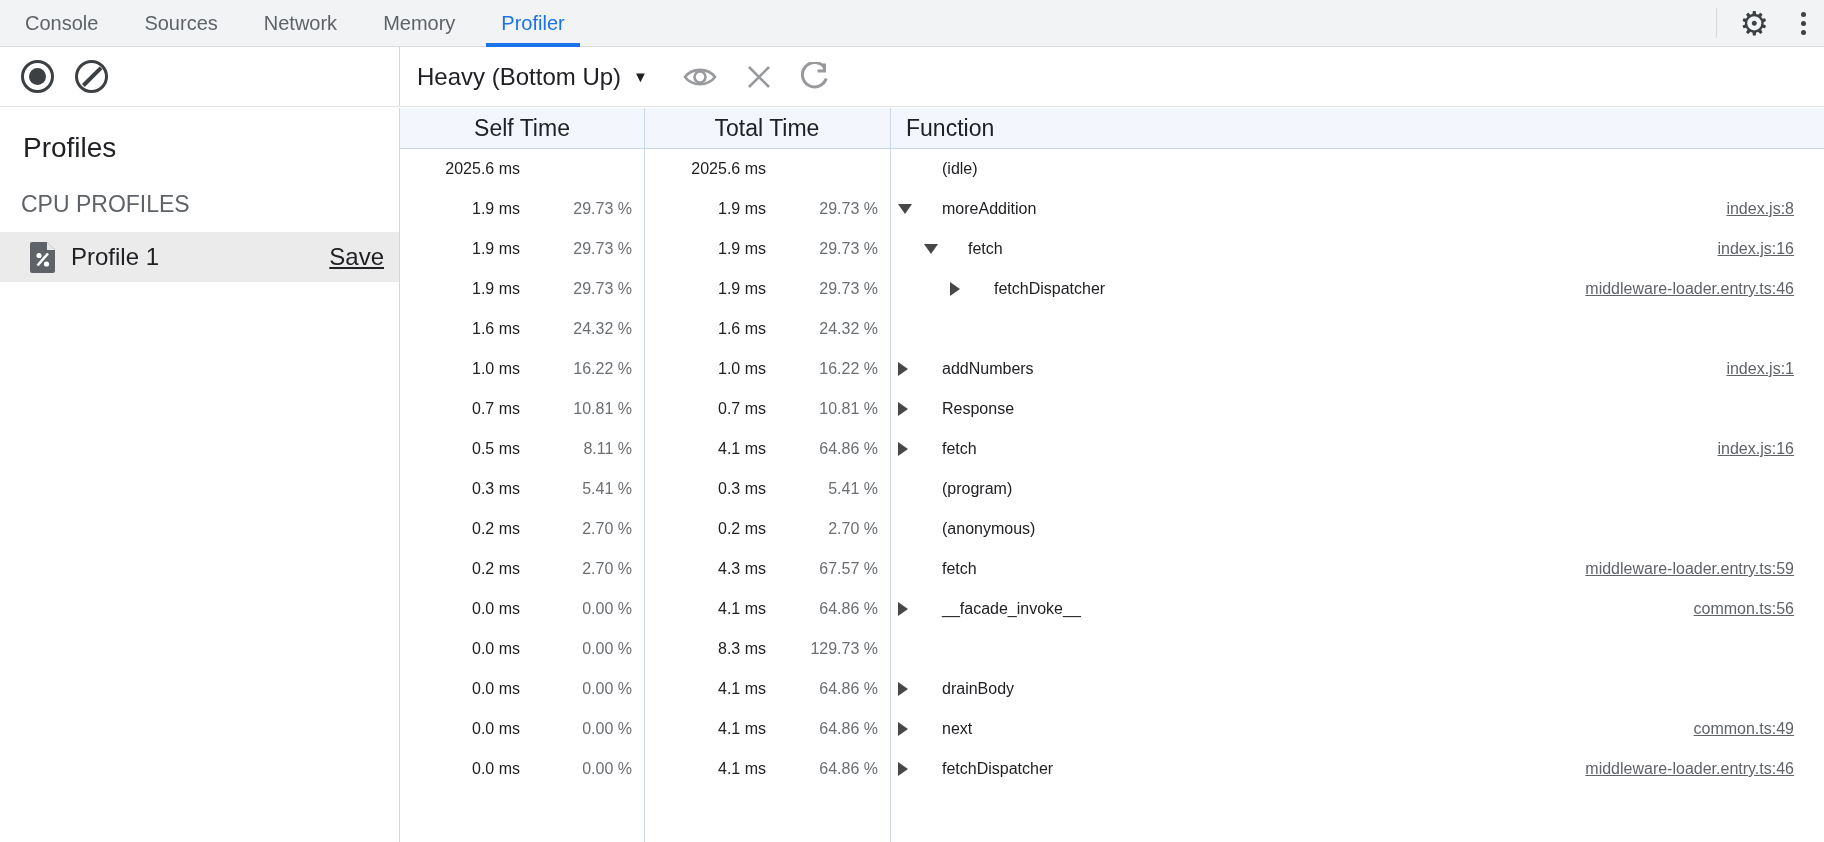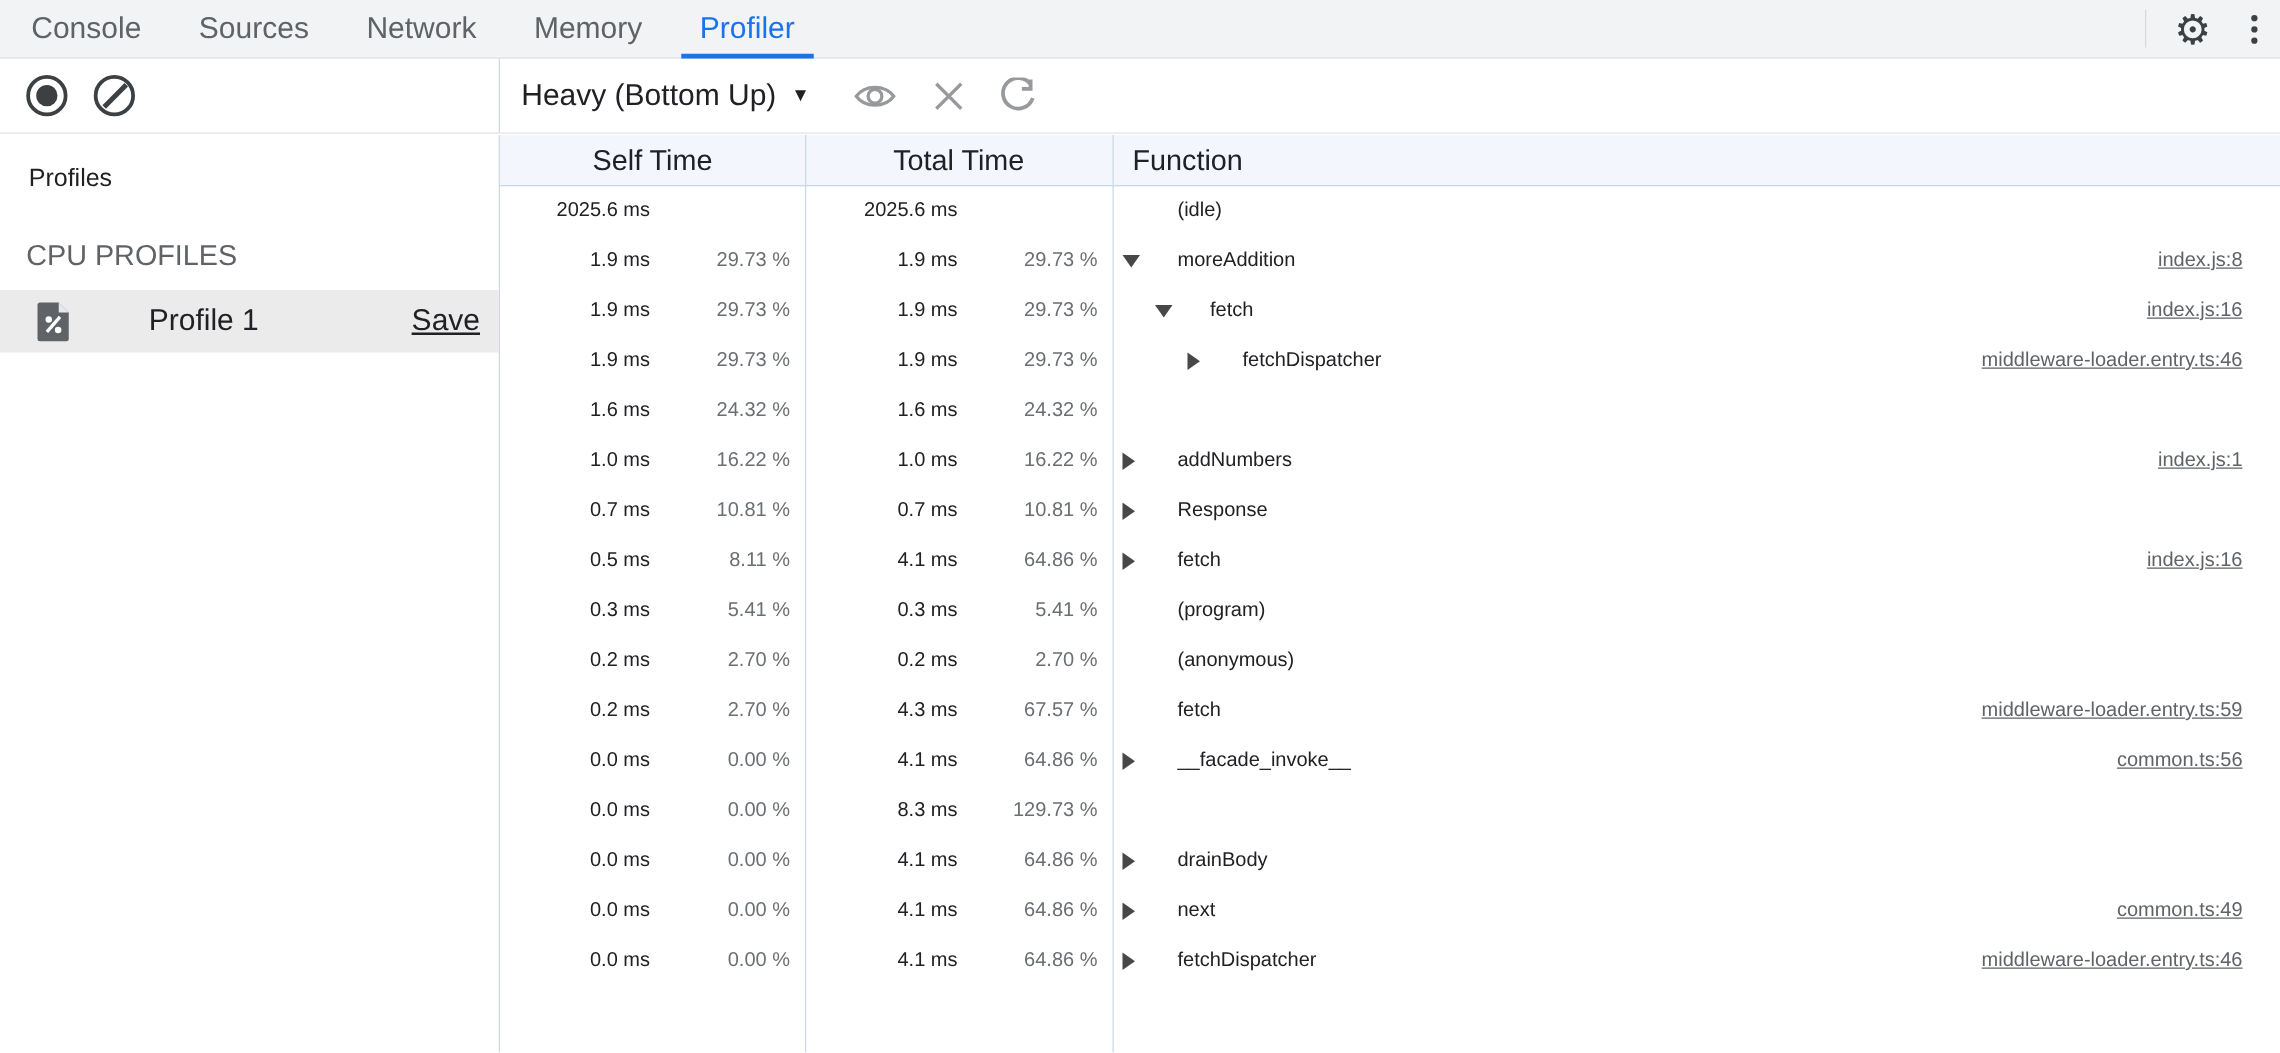--- a/index.html
+++ b/index.html
@@ -12,21 +12,21 @@
 
   
   .tabbar {
     position:absolute; top:0; left:0; right:0; height:47px;
     background:#f1f3f4; border-bottom:1px solid #dadce0;
     display:flex; align-items:stretch;
   }
   .tabs { display:flex; margin-left:2px; }
   .tab {
     display:flex; align-items:center; padding:0 23px;
-    font-size:24px; color:#5f6368; position:relative;
+    font-size:20px; color:#5f6368; position:relative;
   }
   .tab.active { color:#1a73e8; }
   .tab.active::after {
     content:""; position:absolute; left:8px; right:8px; bottom:-1px;
     height:4px; background:#1a73e8;
   }
   .tabbar-right { margin-left:auto; display:flex; align-items:center; padding-right:16px; }
   .tabbar-divider { width:1px; height:30px; background:#d5d8dc; margin-right:22px; }
   .gear-btn { font-size:33px; line-height:1; color:#3c4043; }
   .more-btn { margin-left:30px; display:flex; flex-direction:column; gap:4px; padding:4px 2px; }
@@ -51,25 +51,25 @@
   .toolbar-right { flex:1; border-left:1px solid #ccd8ea; display:flex; align-items:center; padding-left:17px; }
   .view-select { display:flex; align-items:center; font-size:24px; color:#202124; }
   .caret-down { font-size:15px; margin-left:12px; color:#202124; }
   .tb-icon { display:flex; align-items:center; }
   .eye-btn { margin-left:34px; }
   .close-btn { margin-left:28px; }
   .refresh-btn { margin-left:26px; }
 
   
   .sidebar { position:absolute; top:108px; left:0; width:399px; bottom:0; background:#fff; }
-  .profiles-title { position:absolute; top:24px; left:23px; font-size:20px; color:#202124; }
+  .profiles-title { position:absolute; top:24px; left:23px; font-size:28px; color:#202124; }
   .cpu-title { position:absolute; top:83px; left:21px; font-size:23px; color:#5f6368; }
   .profile-item {
     position:absolute; top:124px; left:0; right:0; height:50px; background:#ebebeb;
-    display:flex; align-items:center; padding:0 15px 0 29px;gap:48px;
+    display:flex; align-items:center; padding:0 15px 0 29px;
   }
   .profile-name { margin-left:14px; font-size:24px; color:#202124; }
   .save-link { margin-left:auto; font-size:24px; color:#202124; text-decoration:underline; }
 
   
   .main {
     position:absolute; top:108px; left:399px; right:0; bottom:0;
     border-left:1px solid #ccd8ea; background:#fff;
   }
   .vline { position:absolute; top:0; bottom:0; width:1px; background:#ccd8ea; z-index:2; }

